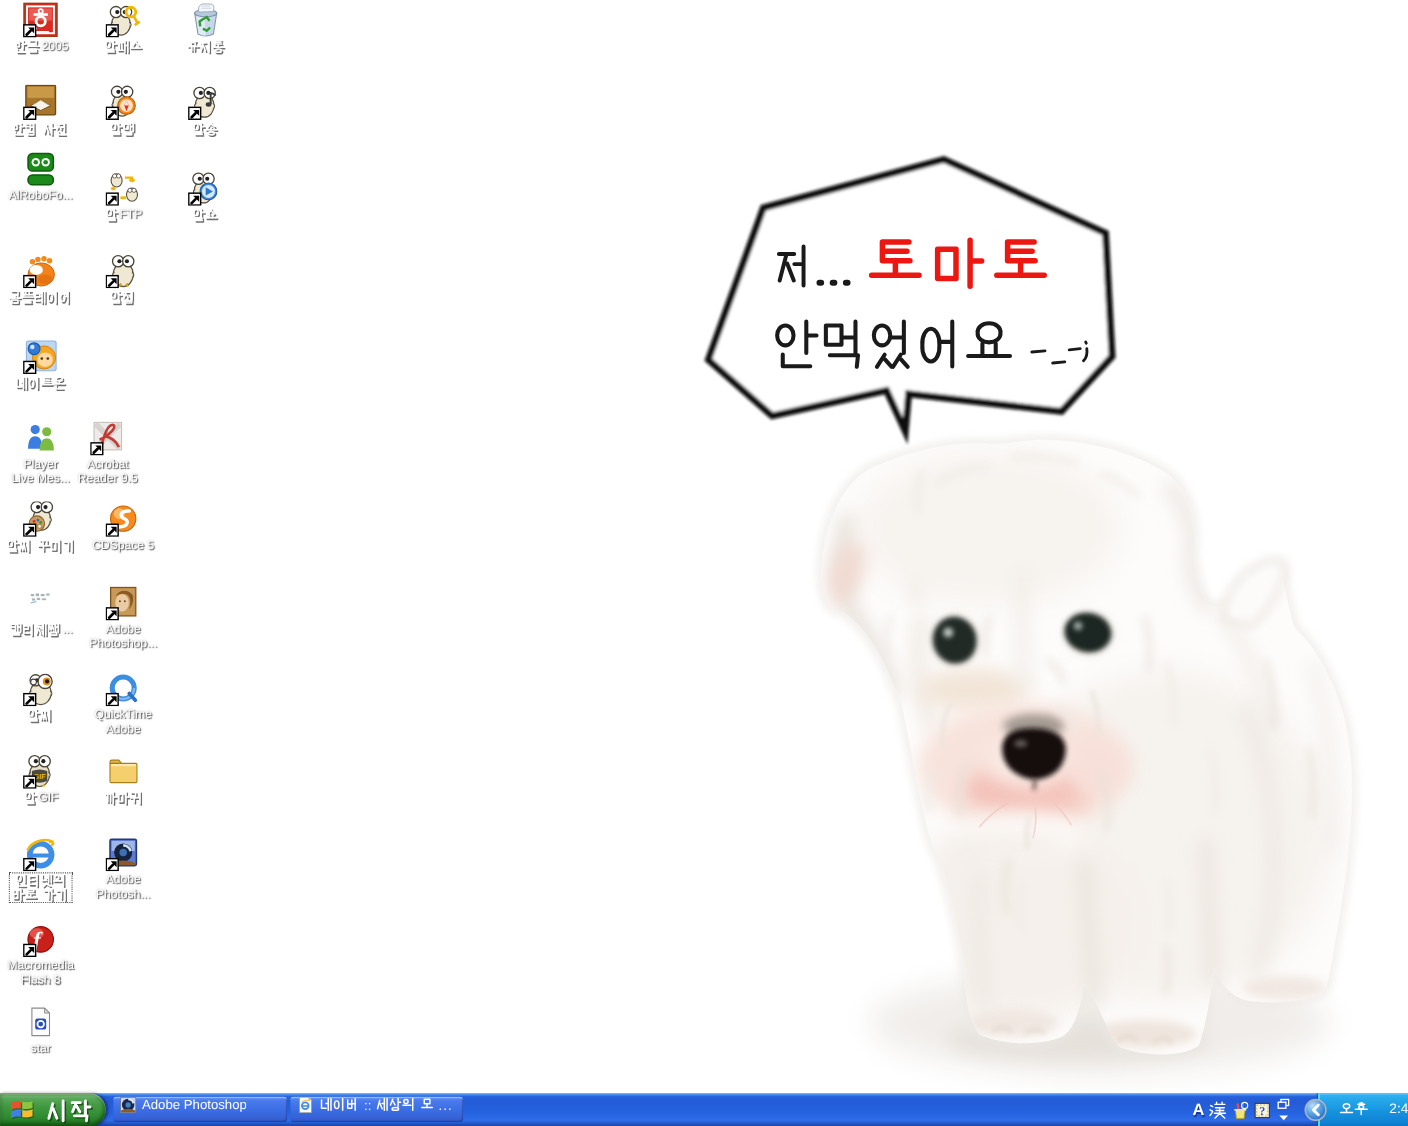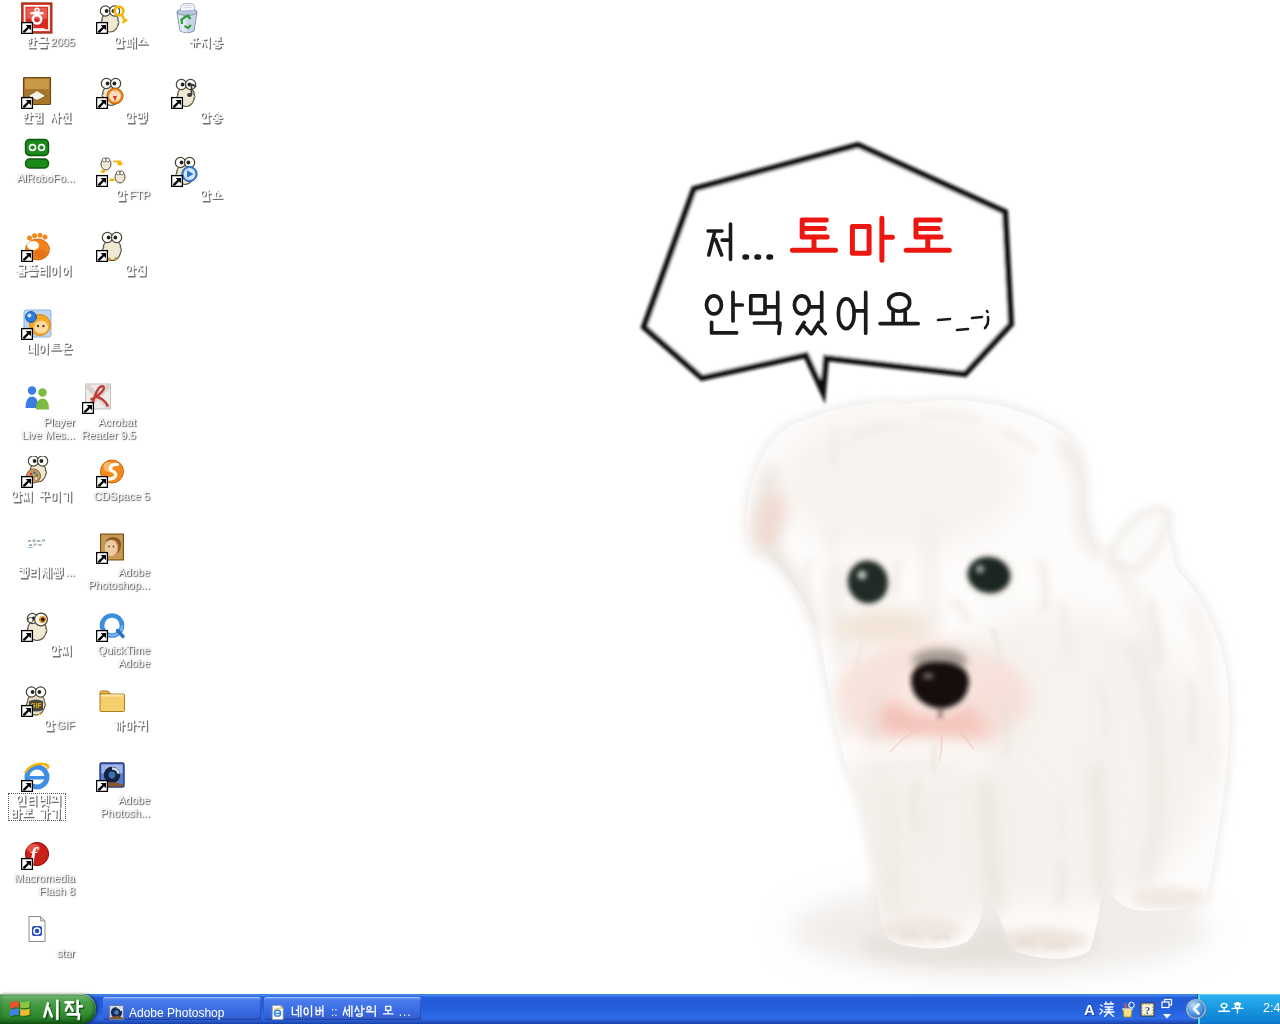--- a/index.html
+++ b/index.html
@@ -1,26 +1,26 @@
 <!DOCTYPE html>
 <html><head><meta charset="utf-8"><style>
 html,body{margin:0;padding:0;width:1280px;height:1024px;overflow:hidden;background:#fff}
 body{font-family:"Liberation Sans",sans-serif;position:relative}
 #desk{position:absolute;left:0;top:0;width:1280px;height:994px;background:#fff}
 .ic{position:absolute;width:76px;text-align:center}
 .ic .art{display:block;margin:0 auto}
 .lbl{margin-top:2px;line-height:13px}
 .lbl.sel{display:inline-block;border:1px dotted #555;padding:0 1px;margin-top:1px}
-.ll{height:13px;display:flex;align-items:center;justify-content:flex-end;white-space:nowrap}
+.ll{height:13px;display:flex;align-items:center;justify-content:center;white-space:nowrap}
 .ll span{font-size:11px;color:#fff;text-shadow:1px 1px 1px rgba(70,70,70,0.95),0 0 2px rgba(130,130,130,0.6)}
 #tb{position:absolute;left:0;top:994px;width:1280px;height:30px;background:linear-gradient(#3168d5 0%,#4993f2 3%,#2560dc 10%,#245bd6 25%,#2663e0 60%,#2e6ce8 82%,#2254c4 92%,#1941a5 100%)}
 #start{position:absolute;left:0;top:0;width:96px;height:30px;border-radius:0 14px 14px 0/0 15px 15px 0;
  background:linear-gradient(180deg,#3f8f3f 0%,#71b271 8%,#58a758 16%,#429a42 38%,#379137 58%,#2e892e 76%,#257c25 90%,#1d6e1d 100%);
  box-shadow:inset 0 1px 1px rgba(255,255,255,0.45),inset -2px 0 3px rgba(0,50,0,0.3),inset 0 -3px 5px rgba(0,40,0,0.4),2px 0 3px rgba(0,0,40,0.5)}
-.tbtn{position:absolute;top:3px;height:23px;border-radius:3px;display:flex;align-items:flex-end;
+.tbtn{position:absolute;top:3px;height:23px;border-radius:3px;display:flex;align-items:flex-start;
  background:linear-gradient(#71a1f2 0%,#4a7cec 14%,#3a6ce4 55%,#3560d2 88%,#2d53bc 100%);
  box-shadow:inset 0 1px 0 rgba(255,255,255,0.4),inset -1px -1px 1px rgba(0,0,60,0.25)}
 .tbtn>span{font-size:12px;color:#fff;white-space:nowrap;overflow:hidden}
 #ime{position:absolute;left:1084px;top:0;height:30px;display:flex;align-items:center}
 #imeA{color:#fff;font-size:15px;font-weight:bold;margin-right:2px;text-shadow:1px 1px 1px rgba(0,0,80,.5)}
 #chev{position:absolute;left:1185px;top:4px;z-index:5}
 #tray{position:absolute;left:1197px;top:0;width:83px;height:30px;
  background:linear-gradient(#30b6f2 0%,#25a7ea 20%,#1590dc 60%,#0f82d4 90%,#0b76c8 100%);
  border-left:1px solid #0a5a9c;box-shadow:inset 2px 0 0 #53d7fb,inset 0 1px 0 rgba(255,255,255,.3)}
 #clock{position:absolute;left:19px;top:7px;display:flex;gap:16px}

